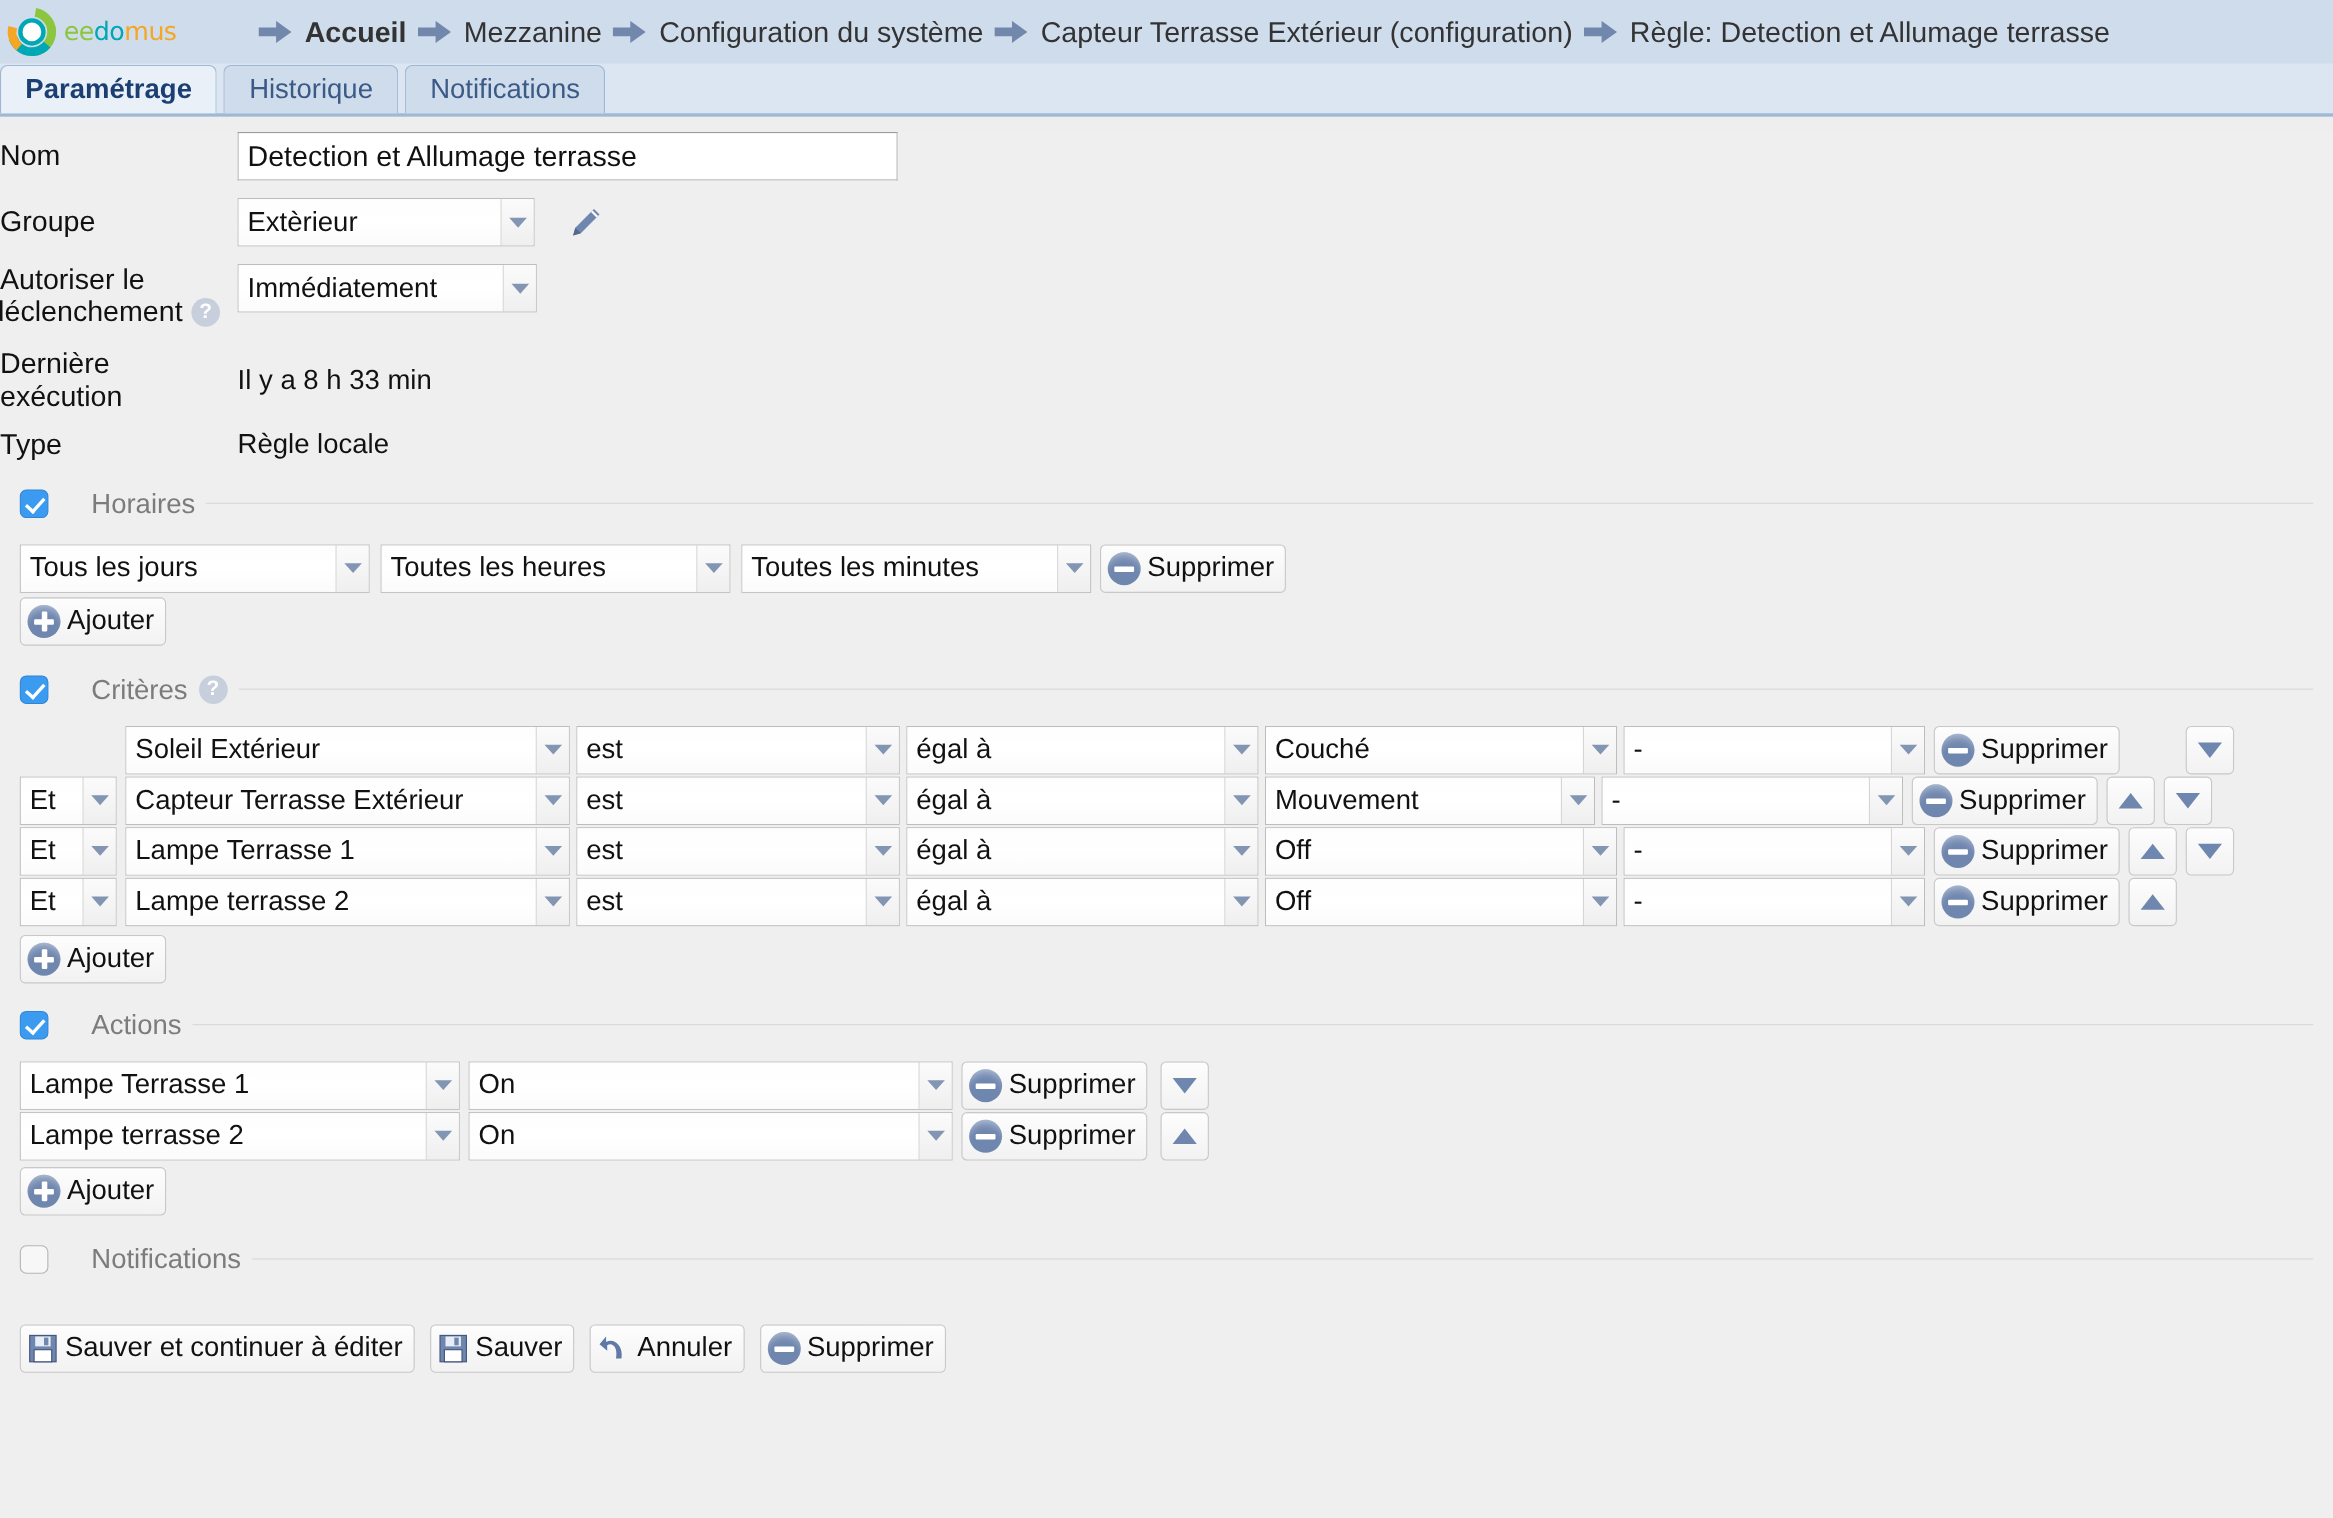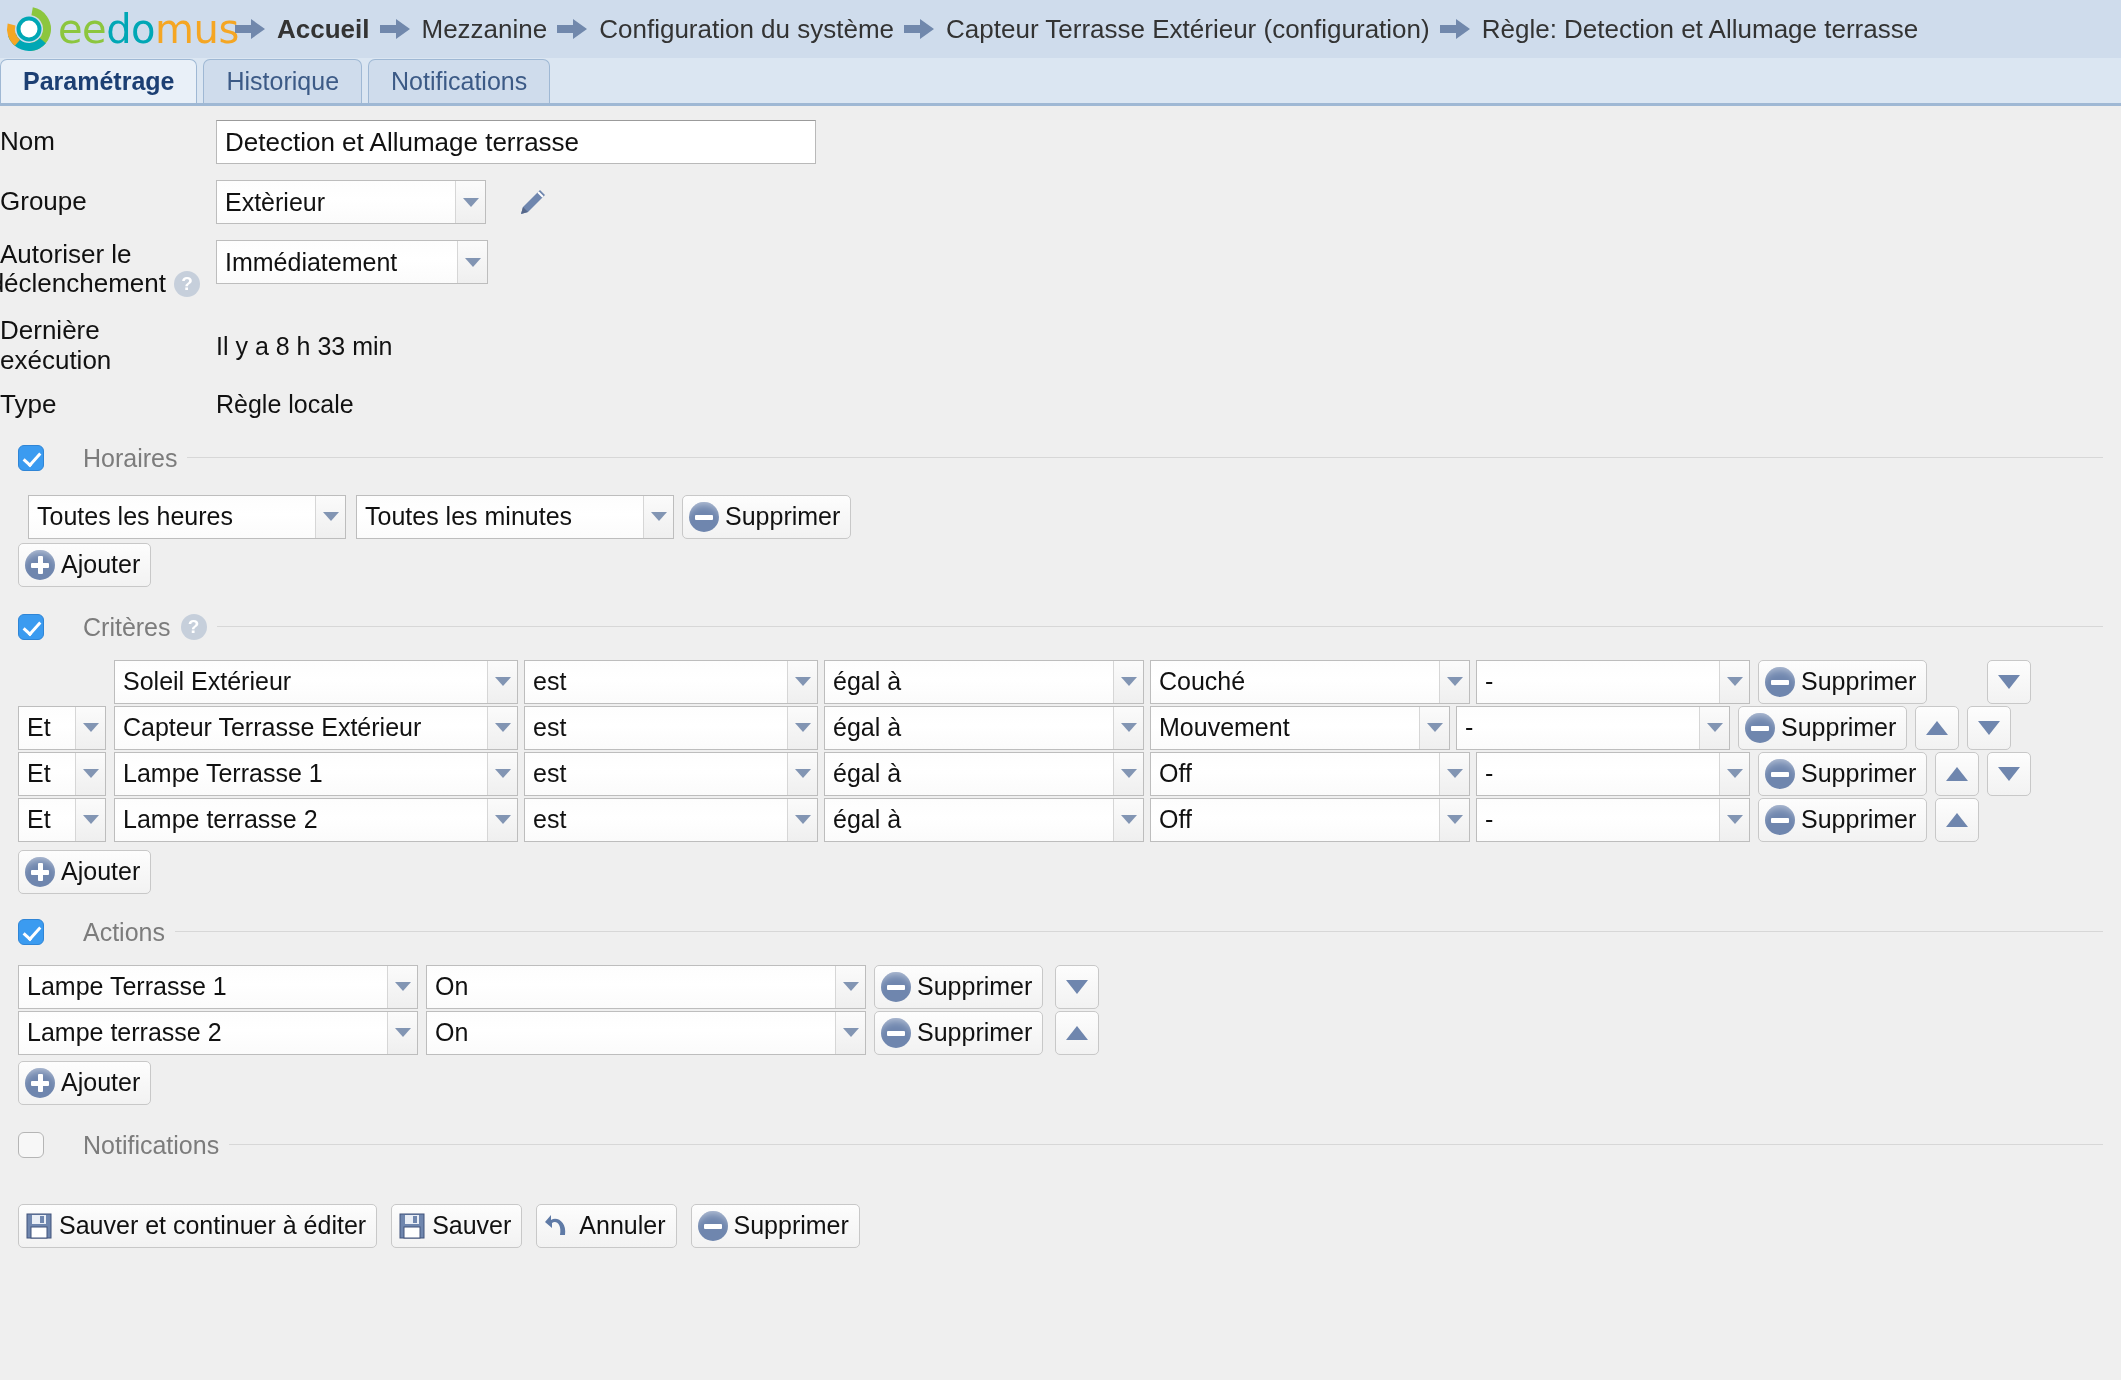--- a/index.html
+++ b/index.html
@@ -16,21 +16,21 @@
   
   .header {
     height:58px;
     background:#cfdcec;
     display:flex;
     align-items:center;
     position:relative;
   }
   .logo-wrap { display:flex; align-items:center; padding-left:6px; width:225px; }
   .logo-mark { width:46px; height:46px; flex:0 0 46px; position:relative; }
-  .logo-text { font-size:40px; color:#8cc63e; letter-spacing:-0.5px; margin-left:6px; font-family:"DejaVu Sans", sans-serif; }
+  .logo-text { font-size:23px; color:#8cc63e; letter-spacing:-0.5px; margin-left:6px; font-family:"DejaVu Sans", sans-serif; }
   .logo-text .t2 { color:#00a7b5; }
   .logo-text .t3 { color:#f5a623; }
 
   .crumbs { display:flex; align-items:center; gap:0px; font-size:26px; color:#333; }
   .crumb { display:flex; align-items:center; }
   .arw { width:30px; height:20px; margin:0 12px 0 10px; flex:0 0 30px; }
   .crumb-label { white-space:nowrap; }
   .crumb.bold .crumb-label { font-weight:bold; }
 
   
@@ -314,20 +314,26 @@
   </div>
 
   <div class="fs" style="margin-top:24px;">
     <div class="fs-line"></div>
     <div class="fs-legend">
       <span class="cb"></span>
       <span class="cap">Horaires</span>
     </div>
     <div class="fs-body" id="horaires-body">
         <div class="rowline">
+          <div class="sel" style="width: 318px;">
+            <div class="val">Tous les jours</div>
+            <div class="btn">
+              <span class="chev"></span>
+            </div>
+          </div>
           <span style="display: inline-block; width: 10px; flex: 0 0 10px;"></span>
           <div class="sel" style="width: 318px;">
             <div class="val">Toutes les heures</div>
             <div class="btn">
               <span class="chev"></span>
             </div>
           </div>
           <span style="display: inline-block; width: 10px; flex: 0 0 10px;"></span>
           <div class="sel" style="width: 318px;">
             <div class="val">Toutes les minutes</div>

